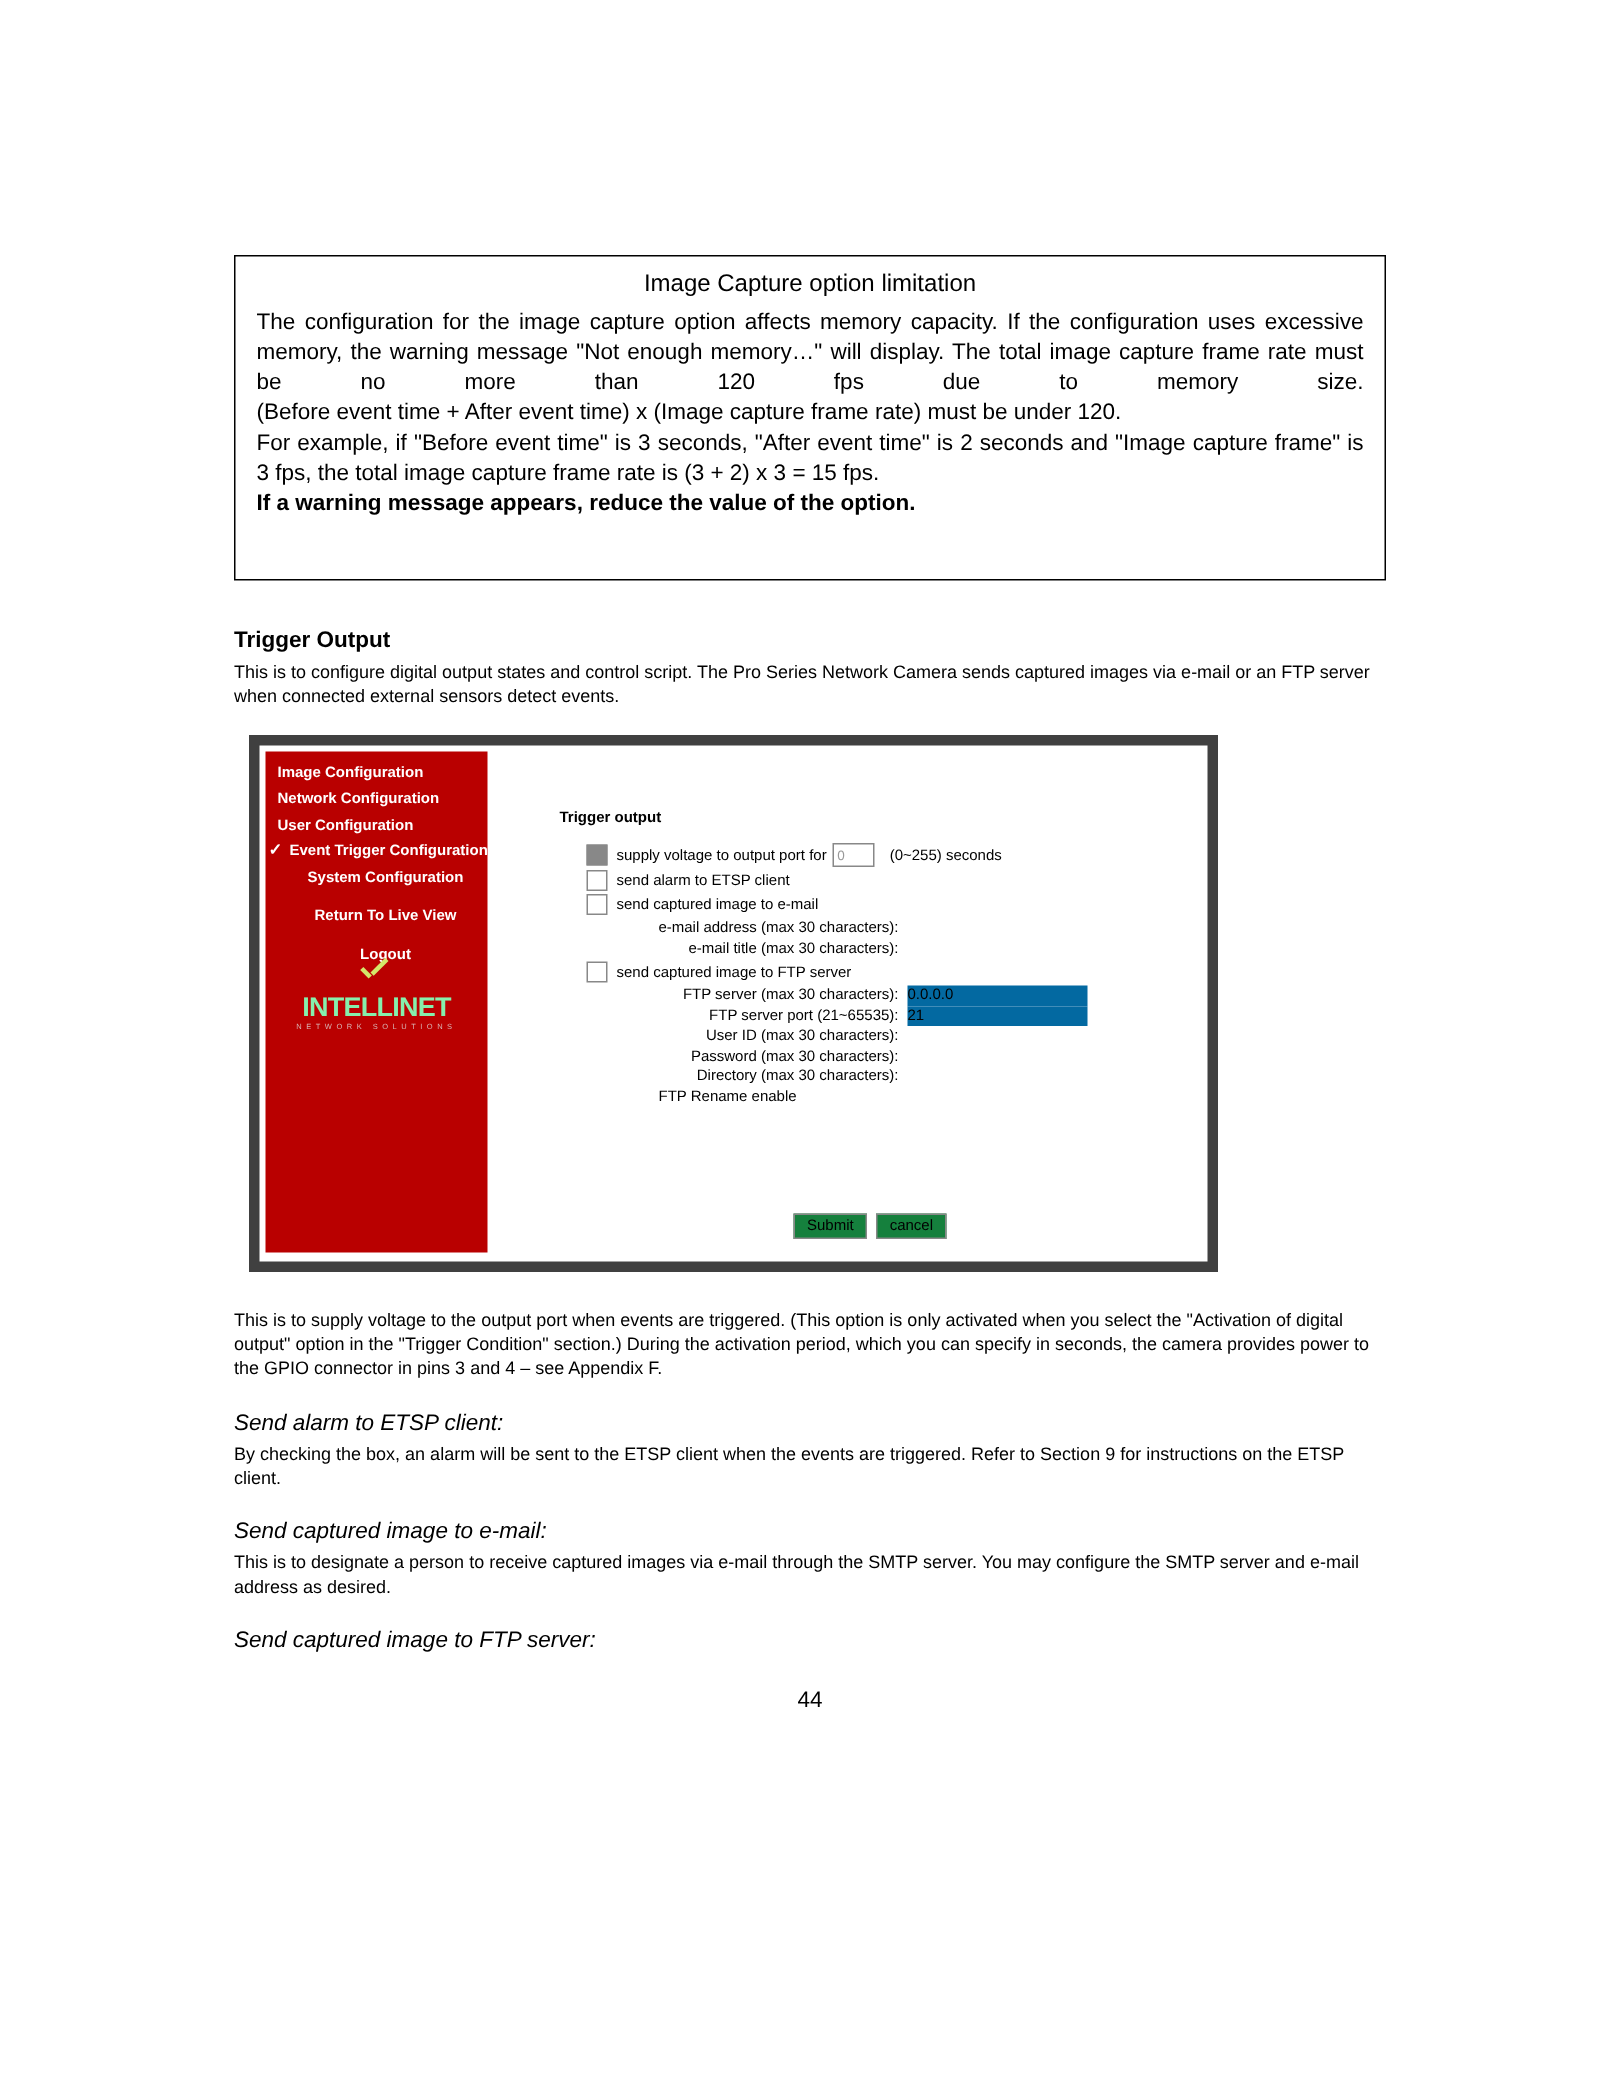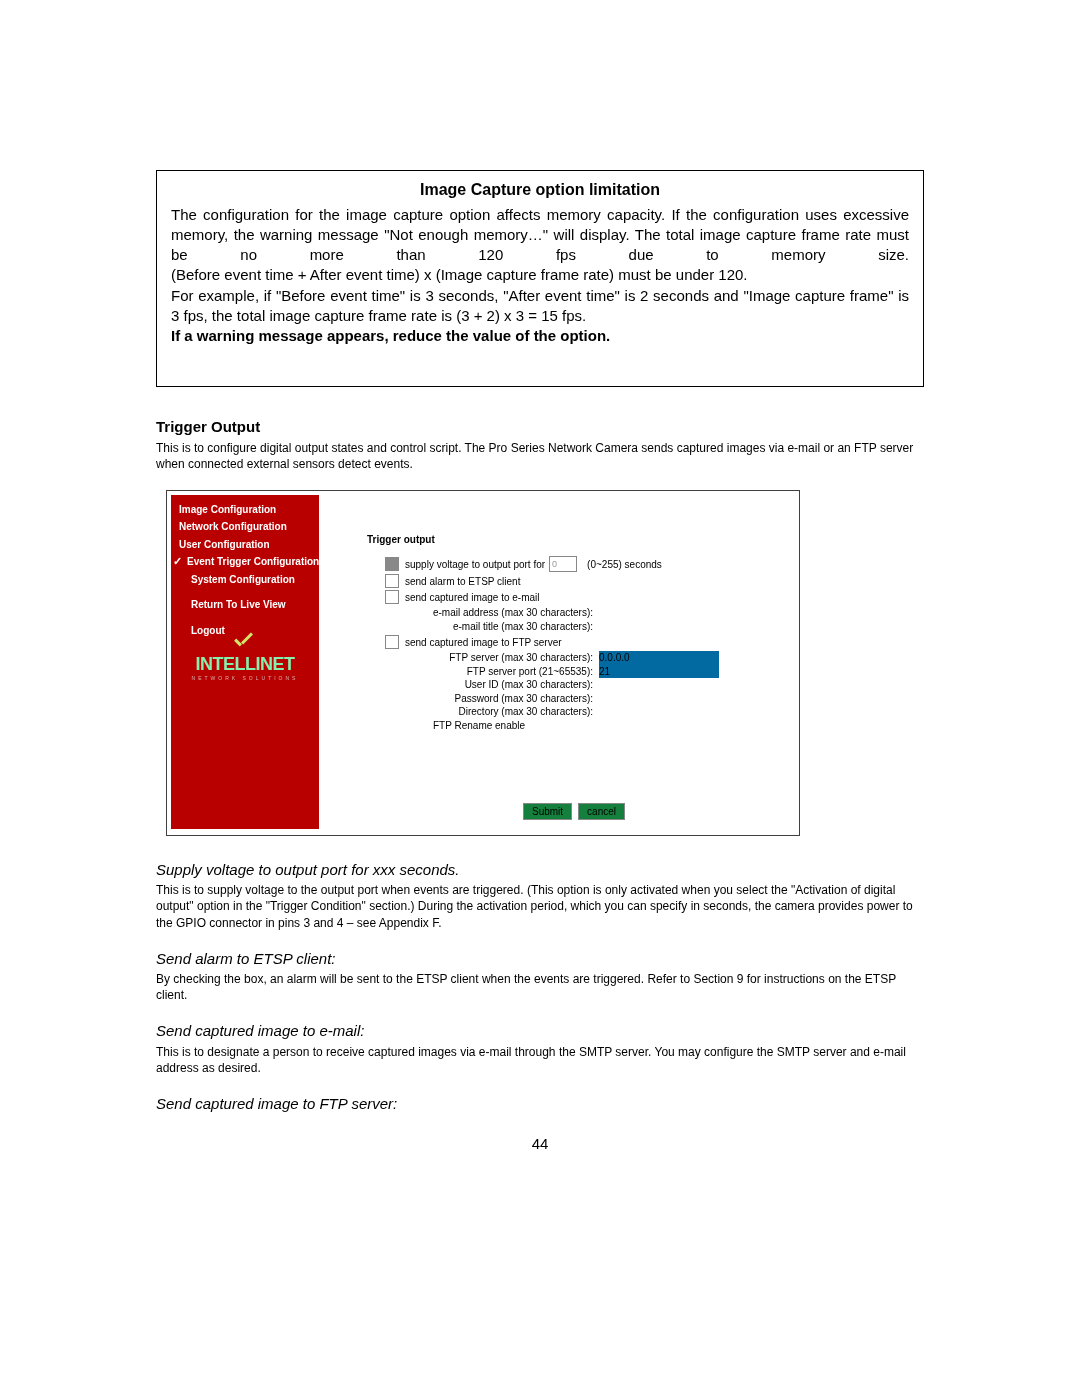--- a/index.html
+++ b/index.html
@@ -23,21 +23,21 @@
     width: 768px;
   }
   
   .cap-box {
     border: 1.5px solid #000;
     padding: 8px 14px 40px 14px;
     margin-bottom: 30px;
   }
   .cap-title {
     text-align: center;
-    font-weight: bold;
+    font-weight: normal;
     font-size: 16px;
     margin-bottom: 4px;
   }
   .cap-body {
     text-align: justify;
     font-size: 15px;
     line-height: 1.35;
   }
   .bold { font-weight: bold; }
 
@@ -51,21 +51,21 @@
     line-height: 1.35;
     margin: 0 0 18px 0;
   }
 
   
   .app {
     position: relative;
     width: 632px;
     height: 344px;
     margin: 0 0 24px 10px;
-    border: 1px solid #404040;
+    border: 7px solid #404040;
     background: #fff;
     overflow: hidden;
     font-size: 10px;
   }
   .sidebar {
     position: absolute;
     left: 4px; top: 4px;
     width: 148px; height: 334px;
     background: #b90000;
     color: #fff;
@@ -88,21 +88,21 @@
     flex: 0 0 8px;
   }
   .check-icon::after {
     content: "✓";
     position: absolute;
     left: -2px; top: -4px;
     color: #fff;
     font-size: 11px;
     font-weight: bold;
   }
-  .sidebar .indent { padding-left: 20px; }
+  .sidebar .indent { padding-left: 20px; justify-content: center; }
   .logo-wrap {
     position: absolute;
     left: 0; right: 0;
     top: 140px;
     text-align: center;
   }
   .logo-check {
     display: inline-block;
     width: 26px; height: 16px;
     margin-bottom: -2px;
@@ -332,21 +332,20 @@
           <span class="lbl">FTP Rename enable</span>
         </div>
       </div>
 
       <div class="btns">
         <div class="btn">Submit</div>
         <div class="btn">cancel</div>
       </div>
     </div>
 
-    <div class="sub-h">Supply voltage to output port for xxx seconds.</div>
     <div class="section-body">This is to supply voltage to the output port when events are triggered. (This option is only activated when you select the "Activation of digital output" option in the "Trigger Condition" section.) During the activation period, which you can specify in seconds, the camera provides power to the GPIO connector in pins 3 and 4 – see Appendix F.</div>
 
     <div class="sub-h">Send alarm to ETSP client:</div>
     <div class="section-body">By checking the box, an alarm will be sent to the ETSP client when the events are triggered. Refer to Section 9 for instructions on the ETSP client.</div>
 
     <div class="sub-h">Send captured image to e-mail:</div>
     <div class="section-body">This is to designate a person to receive captured images via e-mail through the SMTP server. You may configure the SMTP server and e-mail address as desired.</div>
 
     <div class="sub-h">Send captured image to FTP server:</div>
 

